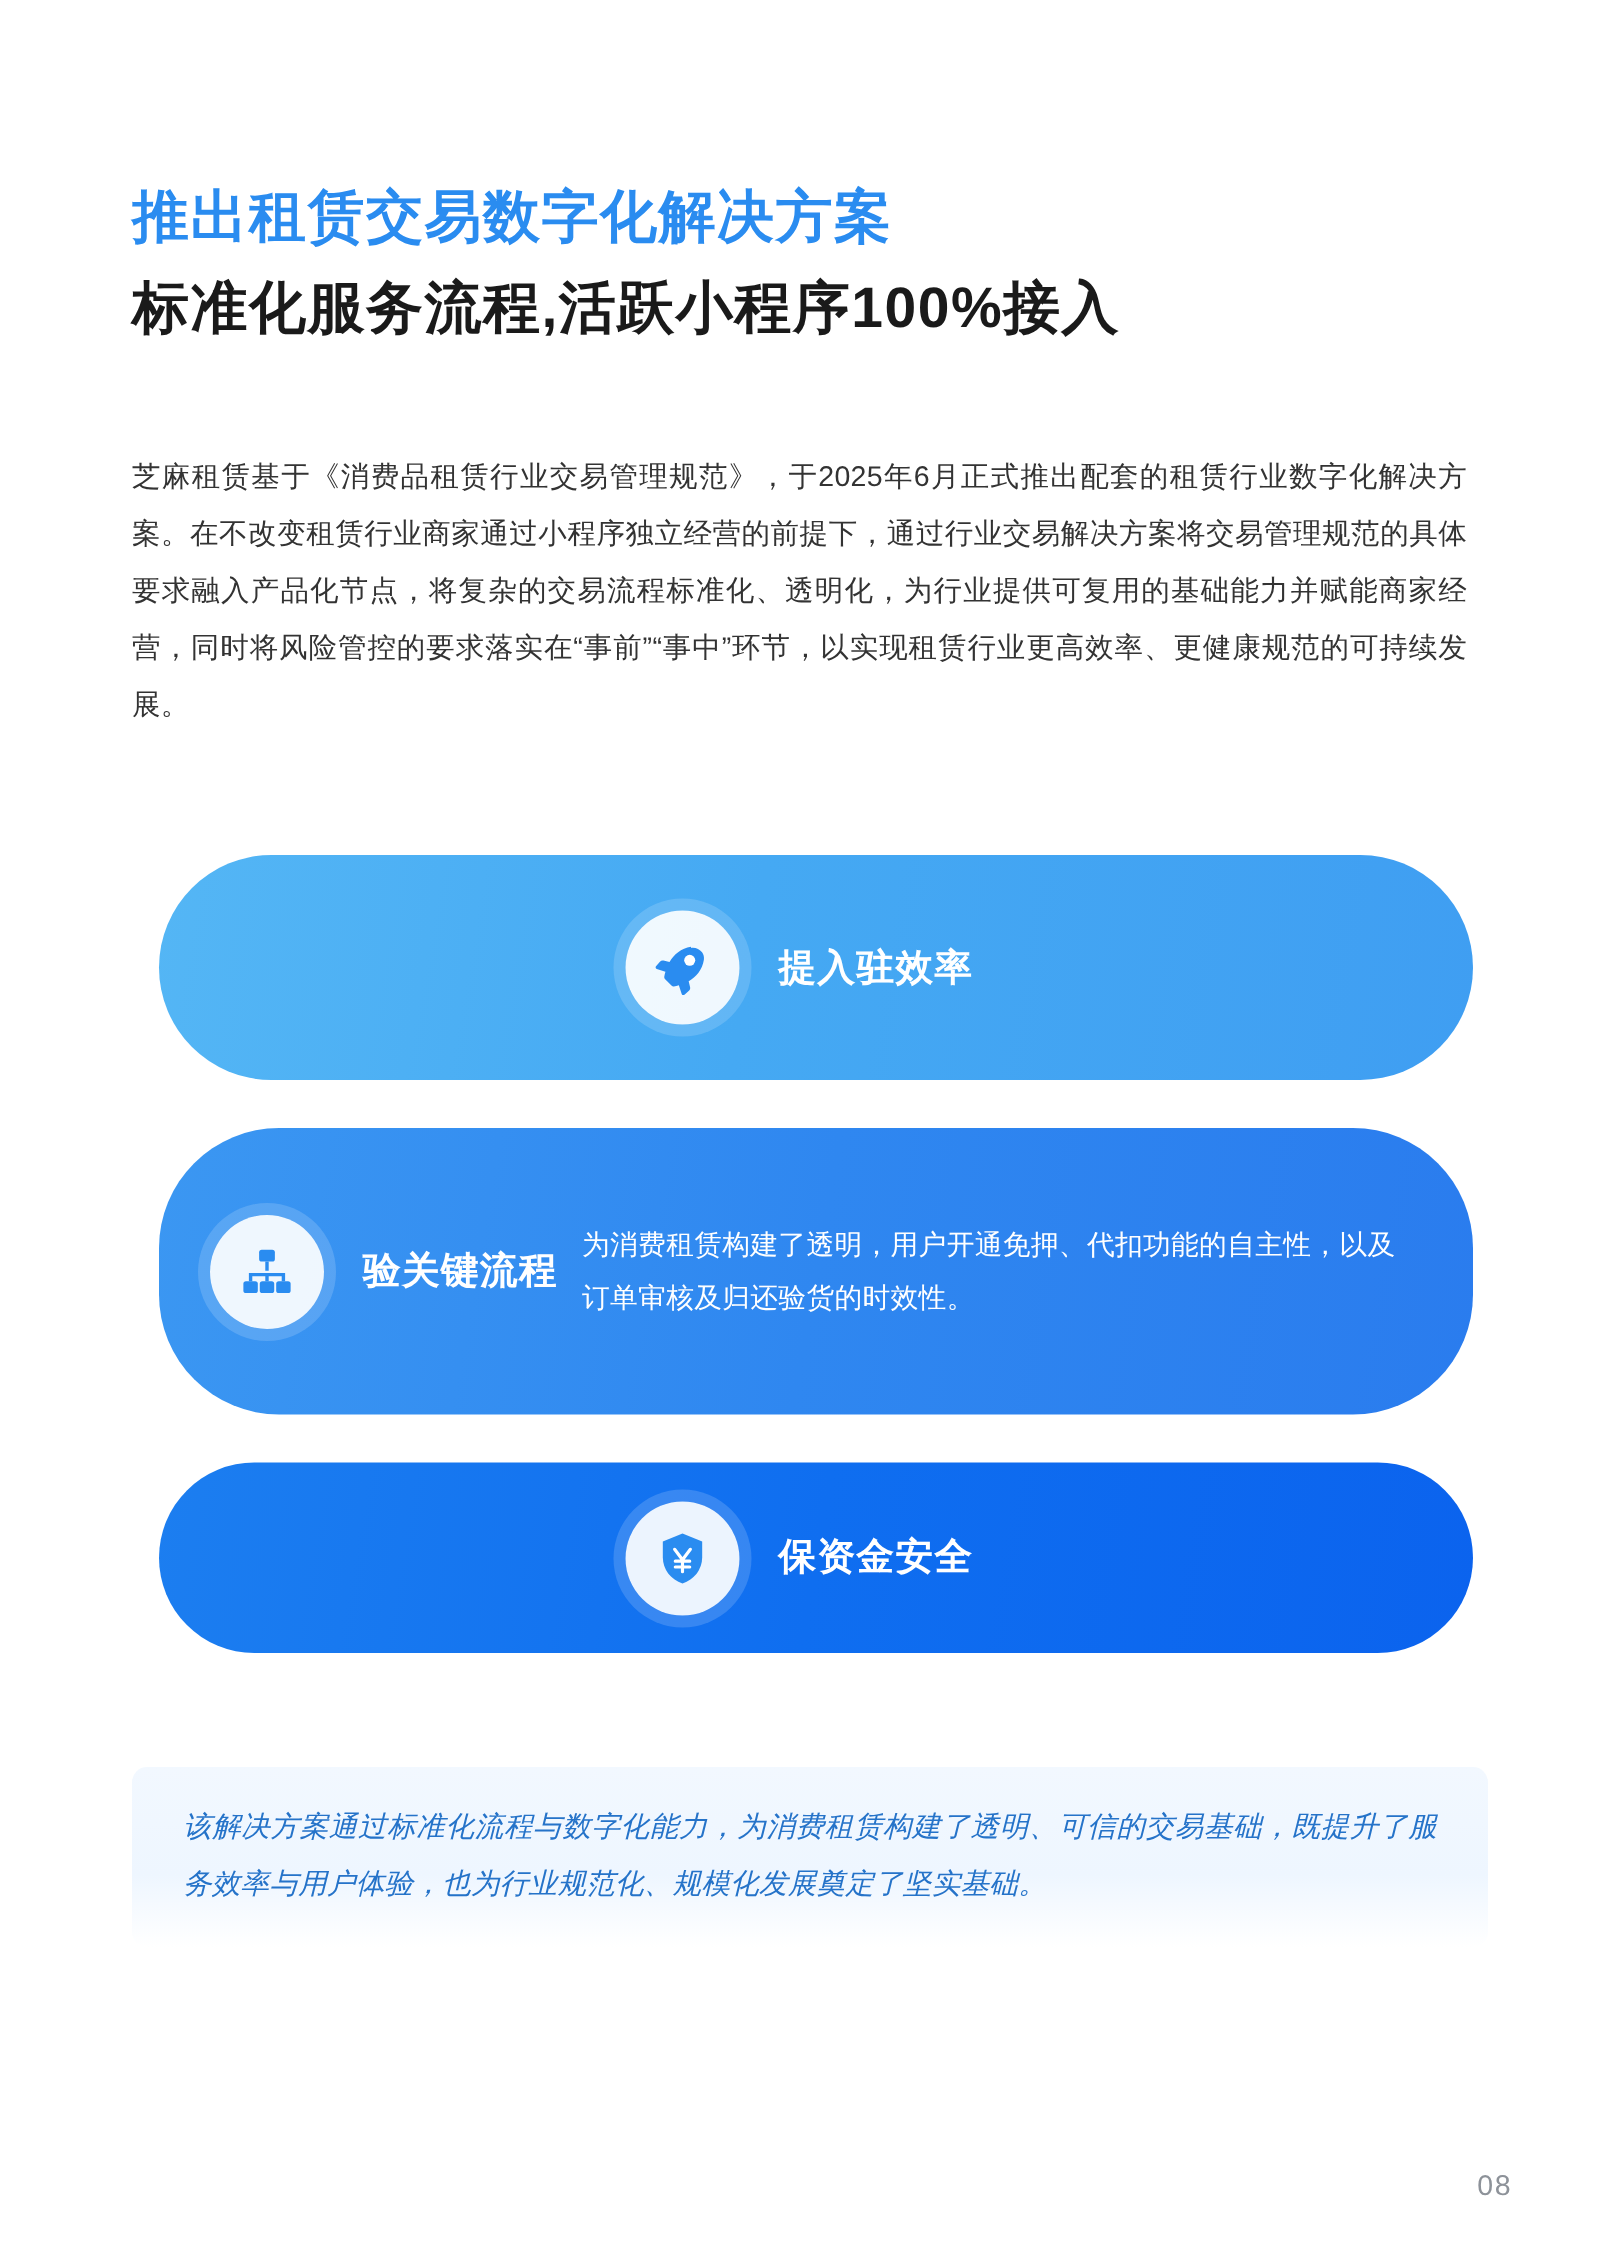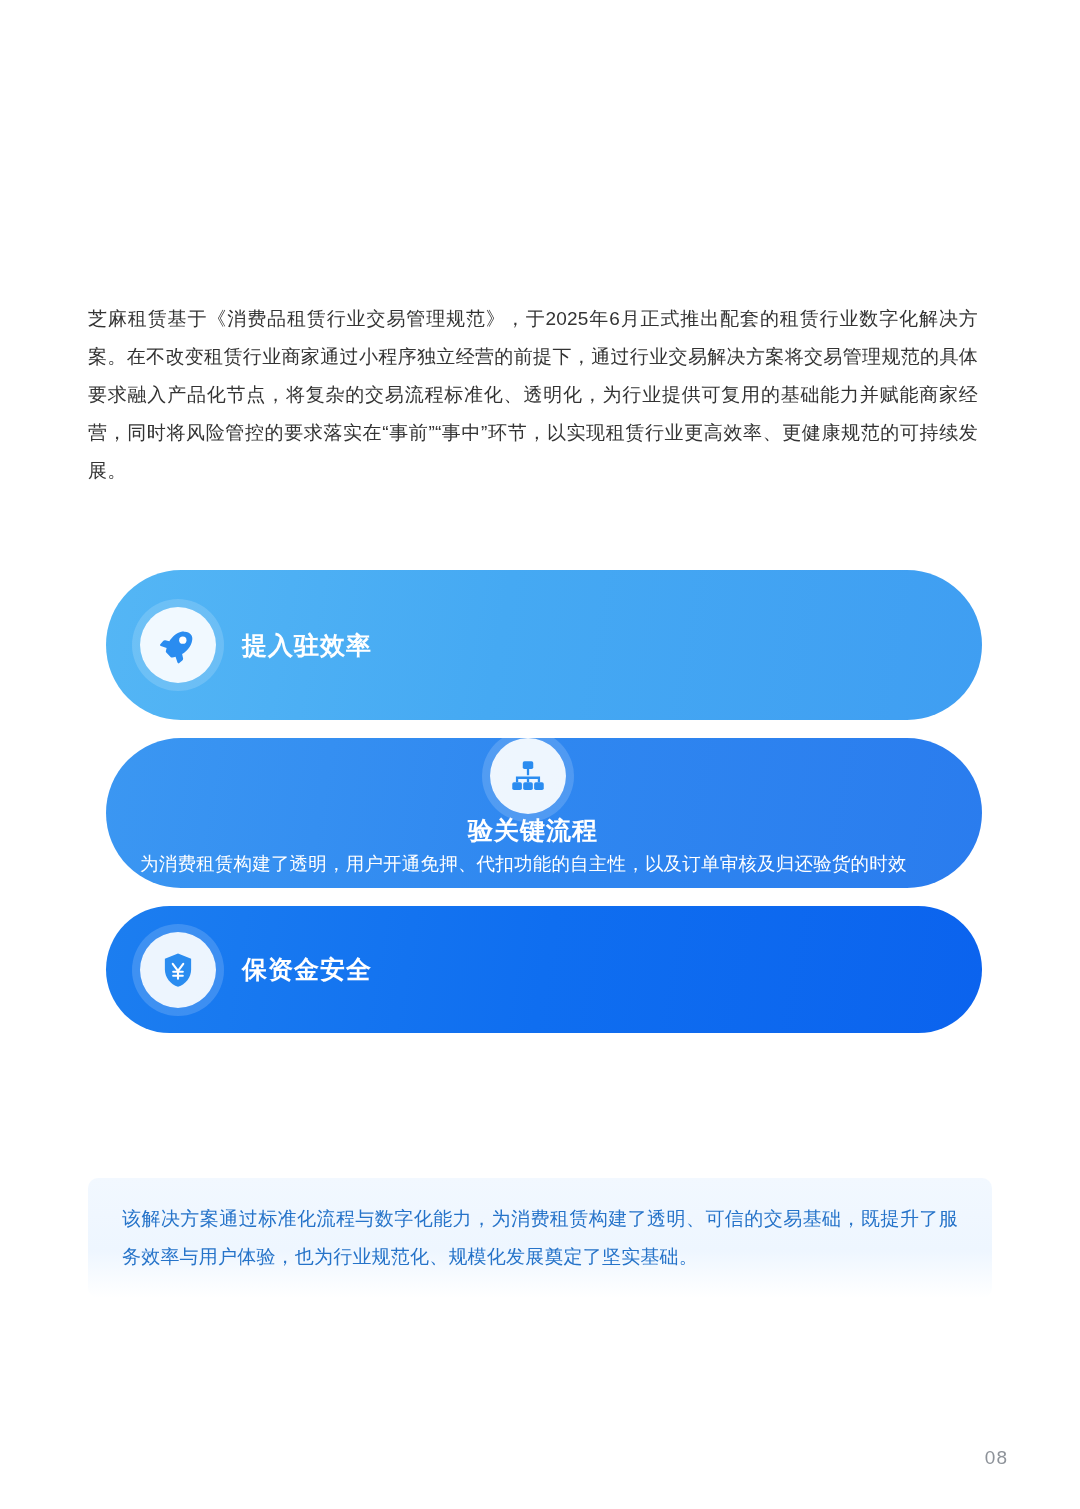--- a/index.html
+++ b/index.html
@@ -60,31 +60,31 @@
     top: 570px;
     width: 876px;
   }
   .card {
     position: relative;
     border-radius: 80px;
     display: flex;
     align-items: center;
     box-sizing: border-box;
     padding: 0 40px 0 34px;
-    margin-bottom: 18px;
+    margin-bottom: 32px;
     color: #ffffff;
+    justify-content: center;
   }
   .card-1 {
     height: 150px;
     background: linear-gradient(100deg, #54b6f5 0%, #45a9f3 45%, #3f9ef2 100%);
   }
   .card-2 {
-    height: 150px;
+    height: 191px;
     background: linear-gradient(100deg, #3b97f2 0%, #2f87f0 50%, #2a7cee 100%);
-    flex-direction: column;
   }
   .card-3 {
     height: 127px;
     background: linear-gradient(100deg, #1c7ef0 0%, #0f6ef0 50%, #0b63ee 100%);
   }
   .card-icon {
     width: 76px;
     height: 76px;
     border-radius: 50%;
     background: rgba(255,255,255,0.92);
@@ -119,35 +119,40 @@
     min-height: 118px;
     box-sizing: border-box;
     padding: 22px 34px;
     border-radius: 10px;
     background: linear-gradient(180deg, #f2f8ff 0%, #eef6ff 60%, #ffffff 100%);
     color: #2573c9;
     font-size: 19px;
     line-height: 2.0;
     text-align: justify;
     letter-spacing: 0.2px;
+    font-style: italic;
   }
   .page-number {
     position: absolute;
     right: 72px;
     bottom: 40px;
     font-size: 19px;
     color: #8d9299;
     letter-spacing: 1px;
   }
 </style>
 </head>
 <body>
 
 <div class="page">
 
+  <div class="heading-block">
+    <div class="title-1">推出租赁交易数字化解决方案</div>
+    <div class="title-2">标准化服务流程,活跃小程序100%接入</div>
+  </div>
 
   <div class="intro">芝麻租赁基于《消费品租赁行业交易管理规范》，于2025年6月正式推出配套的租赁行业数字化解决方案。在不改变租赁行业商家通过小程序独立经营的前提下，通过行业交易解决方案将交易管理规范的具体要求融入产品化节点，将复杂的交易流程标准化、透明化，为行业提供可复用的基础能力并赋能商家经营，同时将风险管控的要求落实在“事前”“事中”环节，以实现租赁行业更高效率、更健康规范的可持续发展。</div>
 
   <div class="cards">
 
     <div class="card card-1">
       <span class="card-icon">
         <svg width="42" height="42" viewBox="0 0 48 48" aria-hidden="true">
           <path d="M30.5 8.2c-7.6 1.1-13.1 6-16.4 11.6l-4.6-1.1c-1-.2-2 .1-2.7.9l-3 3.4c-.6.7-.3 1.8.6 2.1l6.6 2.2c-.4 1.3-.7 2.6-.9 3.8-.1.6.1 1.2.5 1.6l5.2 5.2c.4.4 1 .6 1.6.5 1.2-.2 2.5-.5 3.8-.9l2.2 6.6c.3.9 1.4 1.2 2.1.6l3.4-3c.8-.7 1.1-1.7.9-2.7l-1.1-4.6c5.6-3.3 10.5-8.8 11.6-16.4.3-2-.2-4-1.4-5.6-1.6-2.2-4.3-3.5-7.1-3.5-.5 0-1 0-1.3.3z" fill="#2a8cf0"></path>
           <circle cx="29.5" cy="18.5" r="4.2" fill="#ffffff"></circle>

